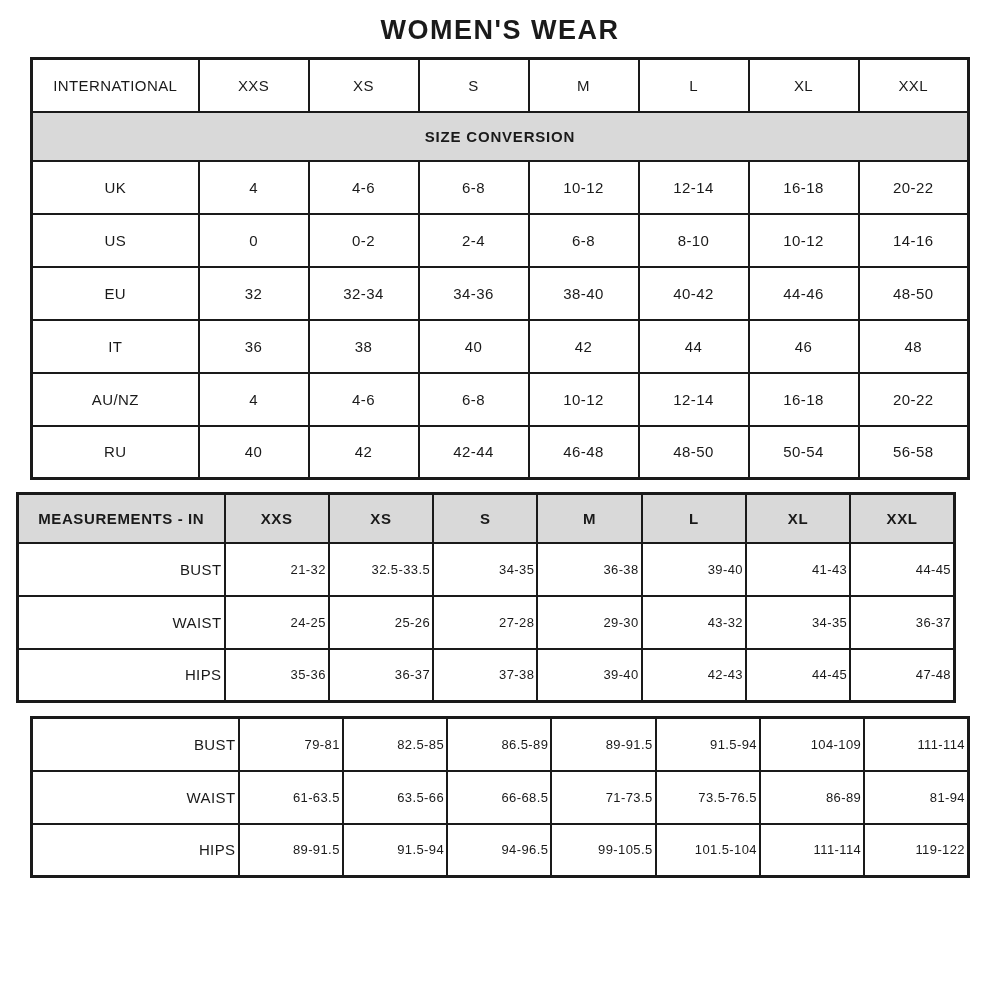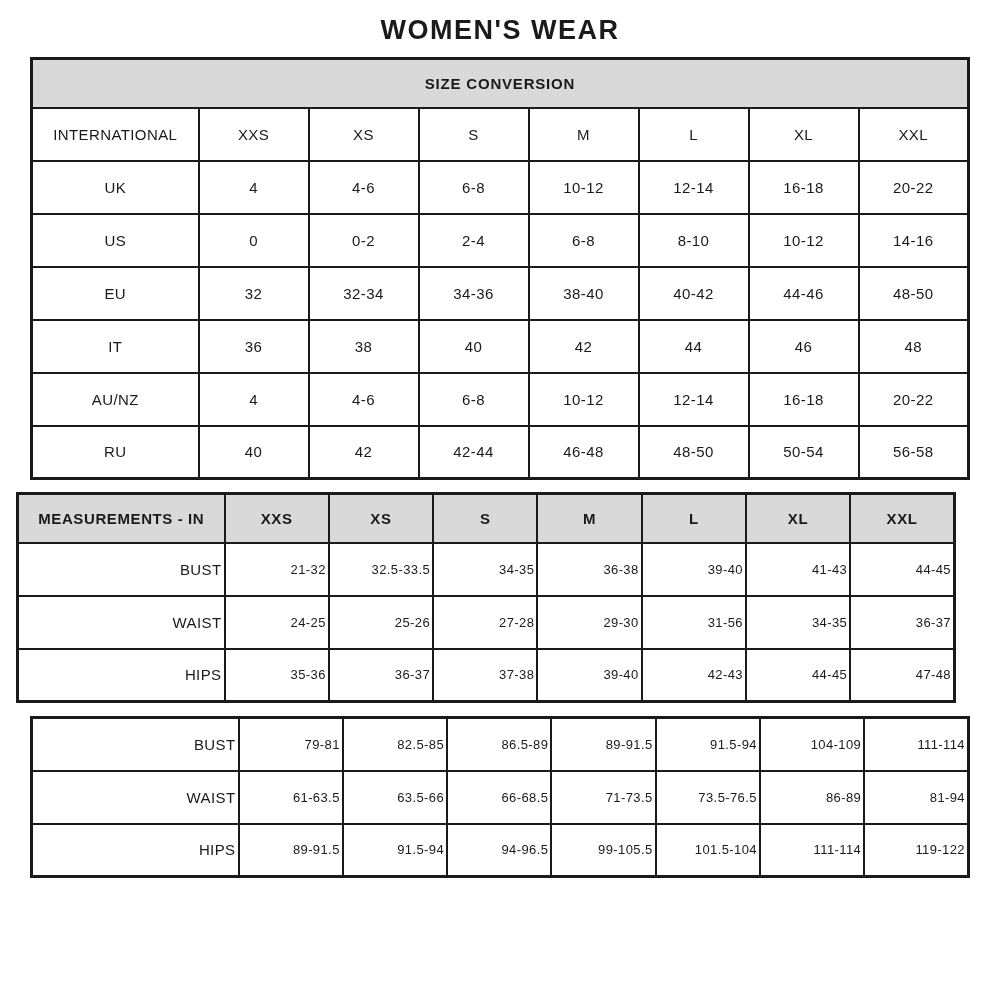--- a/index.html
+++ b/index.html
@@ -74,33 +74,33 @@
     <col>
       <col>
       <col>
       <col>
       <col>
       <col>
       <col>
   </colgroup>
   <tbody>
     <tr>
-      <th class="span-header" colspan="8">SIZE CONVERSION</th>
-    </tr>
-    <tr>
       <td class="col-head">INTERNATIONAL</td>
       <td class="col-head">XXS</td>
       <td class="col-head">XS</td>
       <td class="col-head">S</td>
       <td class="col-head">M</td>
       <td class="col-head">L</td>
       <td class="col-head">XL</td>
       <td class="col-head">XXL</td>
     </tr>
     <tr>
+      <th class="span-header" colspan="8">SIZE CONVERSION</th>
+    </tr>
+    <tr>
       <td class="row-label">UK</td>
       <td>4</td>
       <td>4-6</td>
       <td>6-8</td>
       <td>10-12</td>
       <td>12-14</td>
       <td>16-18</td>
       <td>20-22</td>
     </tr>
     <tr>
@@ -187,21 +187,21 @@
       <td>39-40</td>
       <td>41-43</td>
       <td>44-45</td>
     </tr>
     <tr>
       <td class="row-label">WAIST</td>
       <td>24-25</td>
       <td>25-26</td>
       <td>27-28</td>
       <td>29-30</td>
-      <td>31-56</td>
+      <td>43-32</td>
       <td>34-35</td>
       <td>36-37</td>
     </tr>
     <tr>
       <td class="row-label">HIPS</td>
       <td>35-36</td>
       <td>36-37</td>
       <td>37-38</td>
       <td>39-40</td>
       <td>42-43</td>

